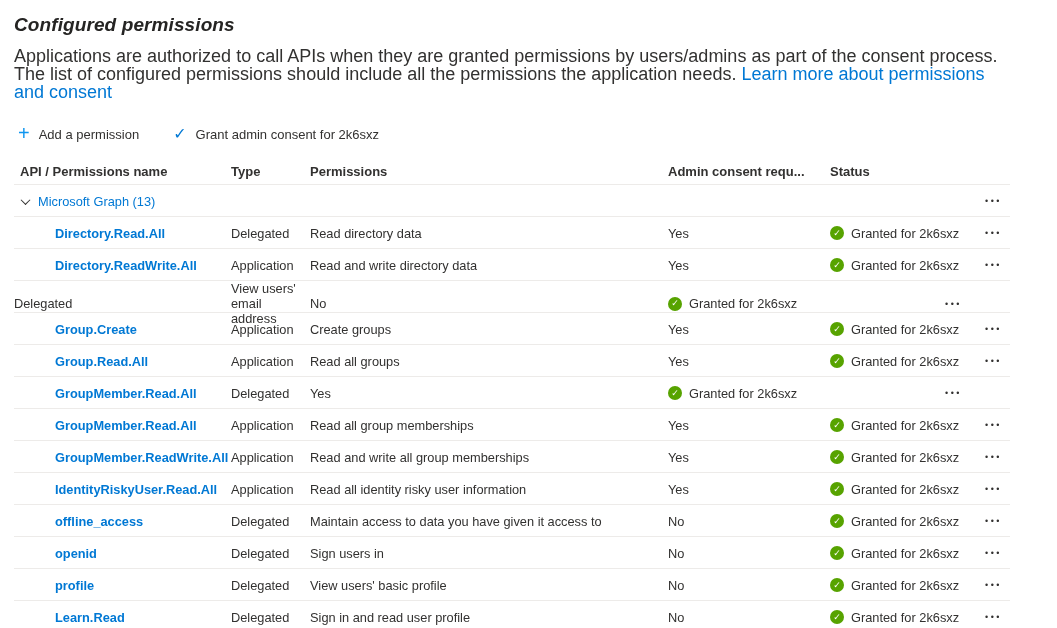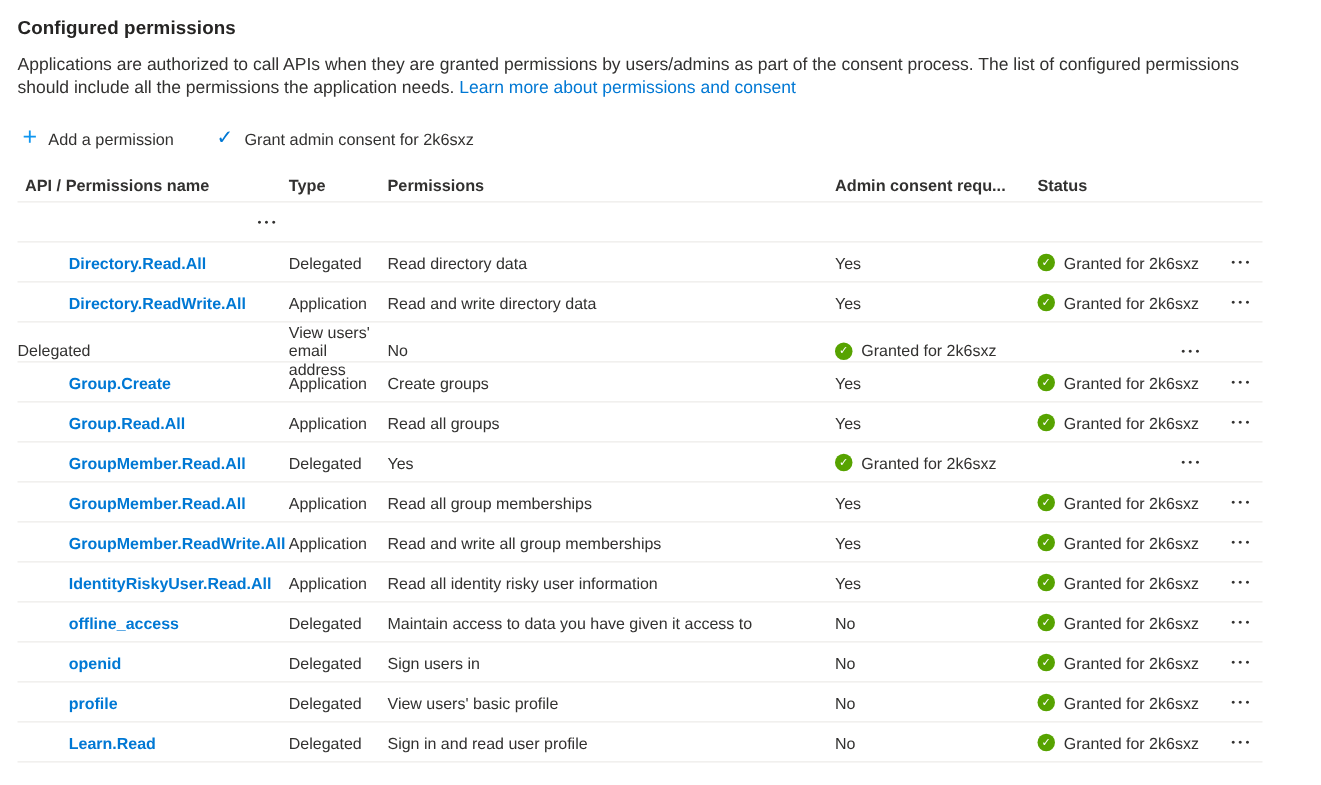--- a/index.html
+++ b/index.html
@@ -1,22 +1,22 @@
 <!DOCTYPE html>
 <html><head>
 <meta charset="utf-8">
 <style>
   * { margin:0; padding:0; box-sizing:border-box; }
   html,body { width:1057px; height:628px; background:#fff; overflow:hidden;
     font-family:"Liberation Sans", sans-serif; color:#323130; }
   .page { padding:14px 0 0 14px; }
 
-  .page-title { font-size:15px; font-weight:700; color:#252423; letter-spacing:.1px; }
-
-  .desc { margin-top:11px; width:996px; font-size:14px; line-height:18px; color:#323130; }
+  .page-title { font-size:19px; font-weight:700; color:#252423; letter-spacing:.1px;font-style:italic; }
+
+  .desc { margin-top:11px; width:996px; font-size:18px; line-height:18px; color:#323130; }
   .link { color:#0078d4; text-decoration:none; cursor:pointer; }
 
   .cmd-bar { margin-top:21px; display:flex; align-items:center; gap:26px; height:24px; }
   .cmd { display:flex; align-items:center; gap:9px; background:none; border:none;
     font-family:inherit; font-size:13px; color:#323130; cursor:pointer; padding:2px 4px; }
   .plus-glyph { color:#0f96f0; font-size:20px; font-weight:400; line-height:14px; margin-top:-2px; }
   .check-glyph { color:#0078d4; font-size:16px; line-height:14px; }
 
   .tbl { margin-top:12px; width:996px; }
   .grid { display:grid; grid-template-columns:217px 79px 358px 162px 1fr 40px; align-items:center; }
@@ -61,20 +61,24 @@
     <div class="grid tbl-head">
       <div class="h-name">API / Permissions name</div>
       <div>Type</div>
       <div>Permissions</div>
       <div>Admin consent requ...</div>
       <div>Status</div>
       <div></div>
     </div>
 
     <div class="grid row">
+      <div class="group-name">
+        <span class="chev"></span>
+        <a class="link">Microsoft Graph (13)</a>
+      </div>
       <button class="more-btn">•••</button>
     </div>
 
     <div>
   <div class="grid row">
     <div class="cell-name">
       <a class="link">Directory.Read.All</a>
     </div>
     <div>Delegated</div>
     <div>Read directory data</div>

